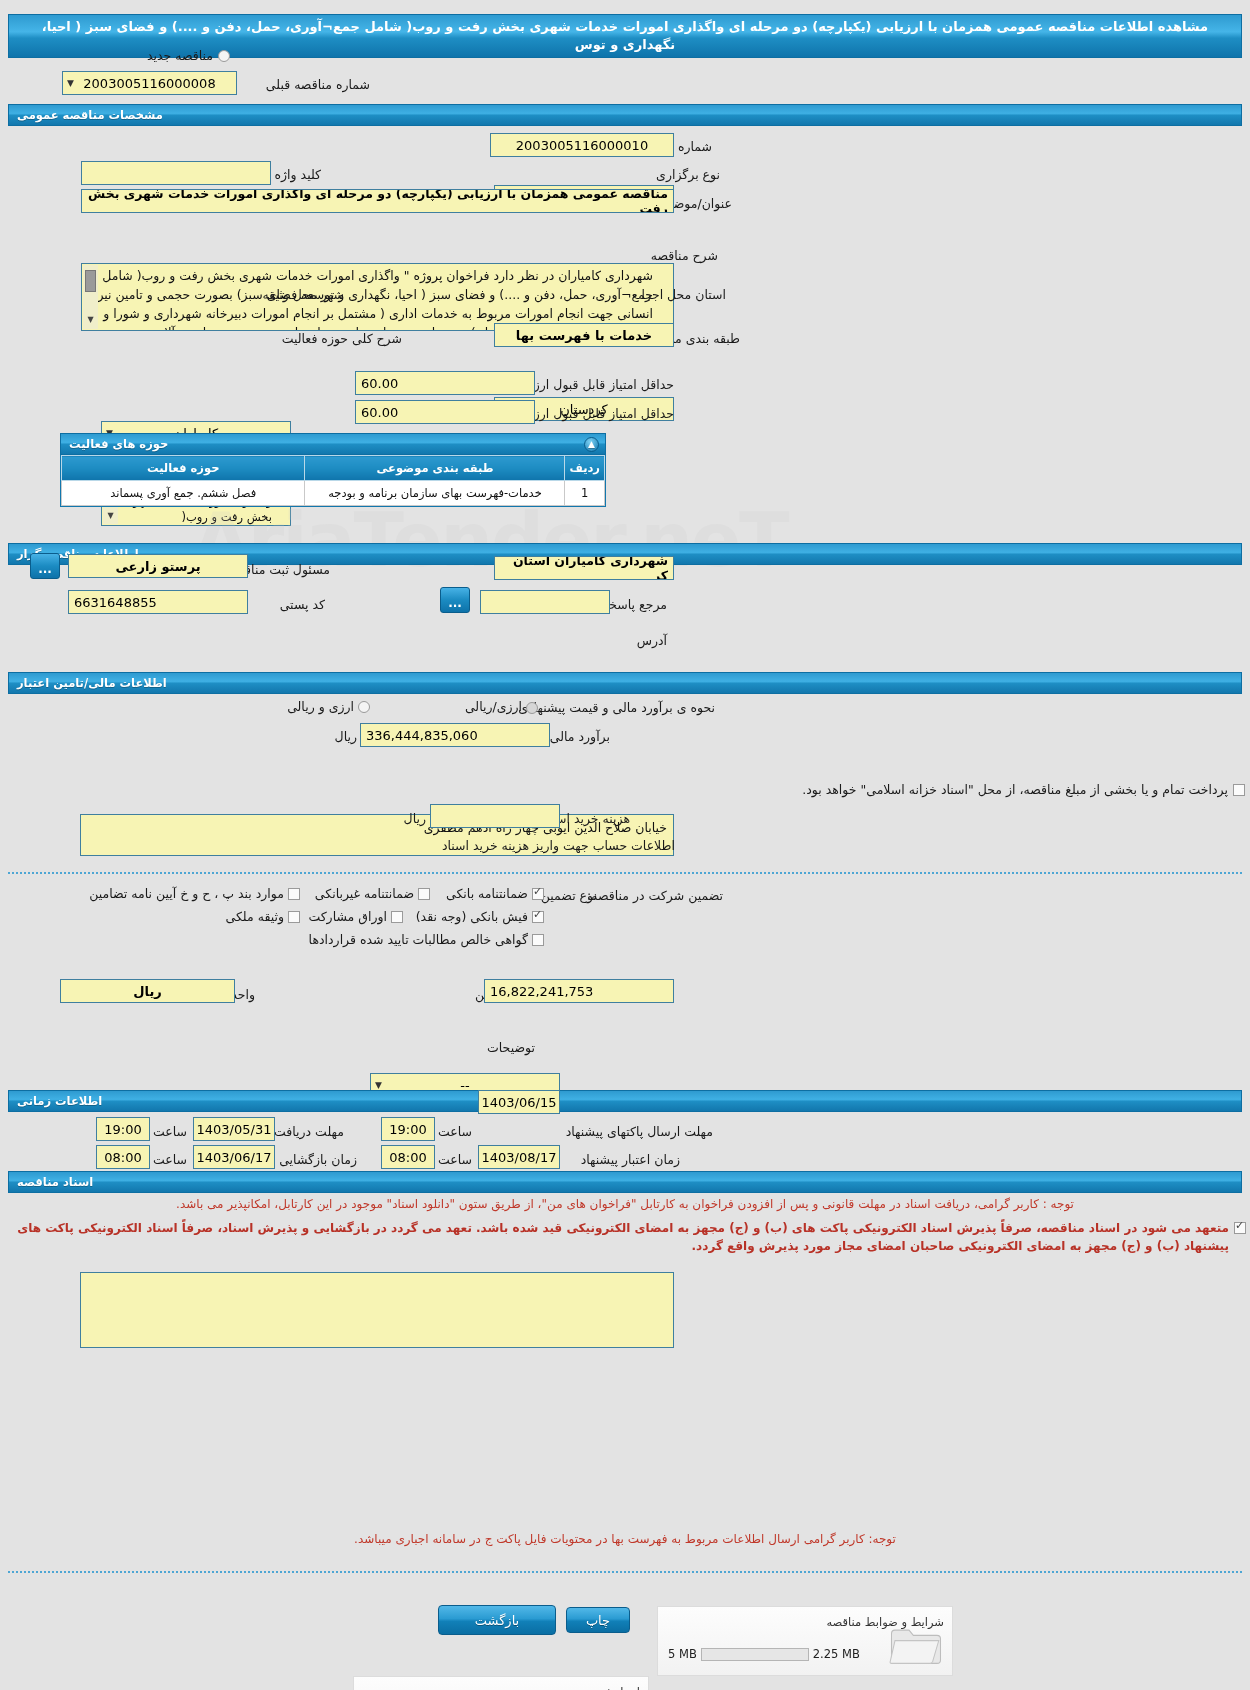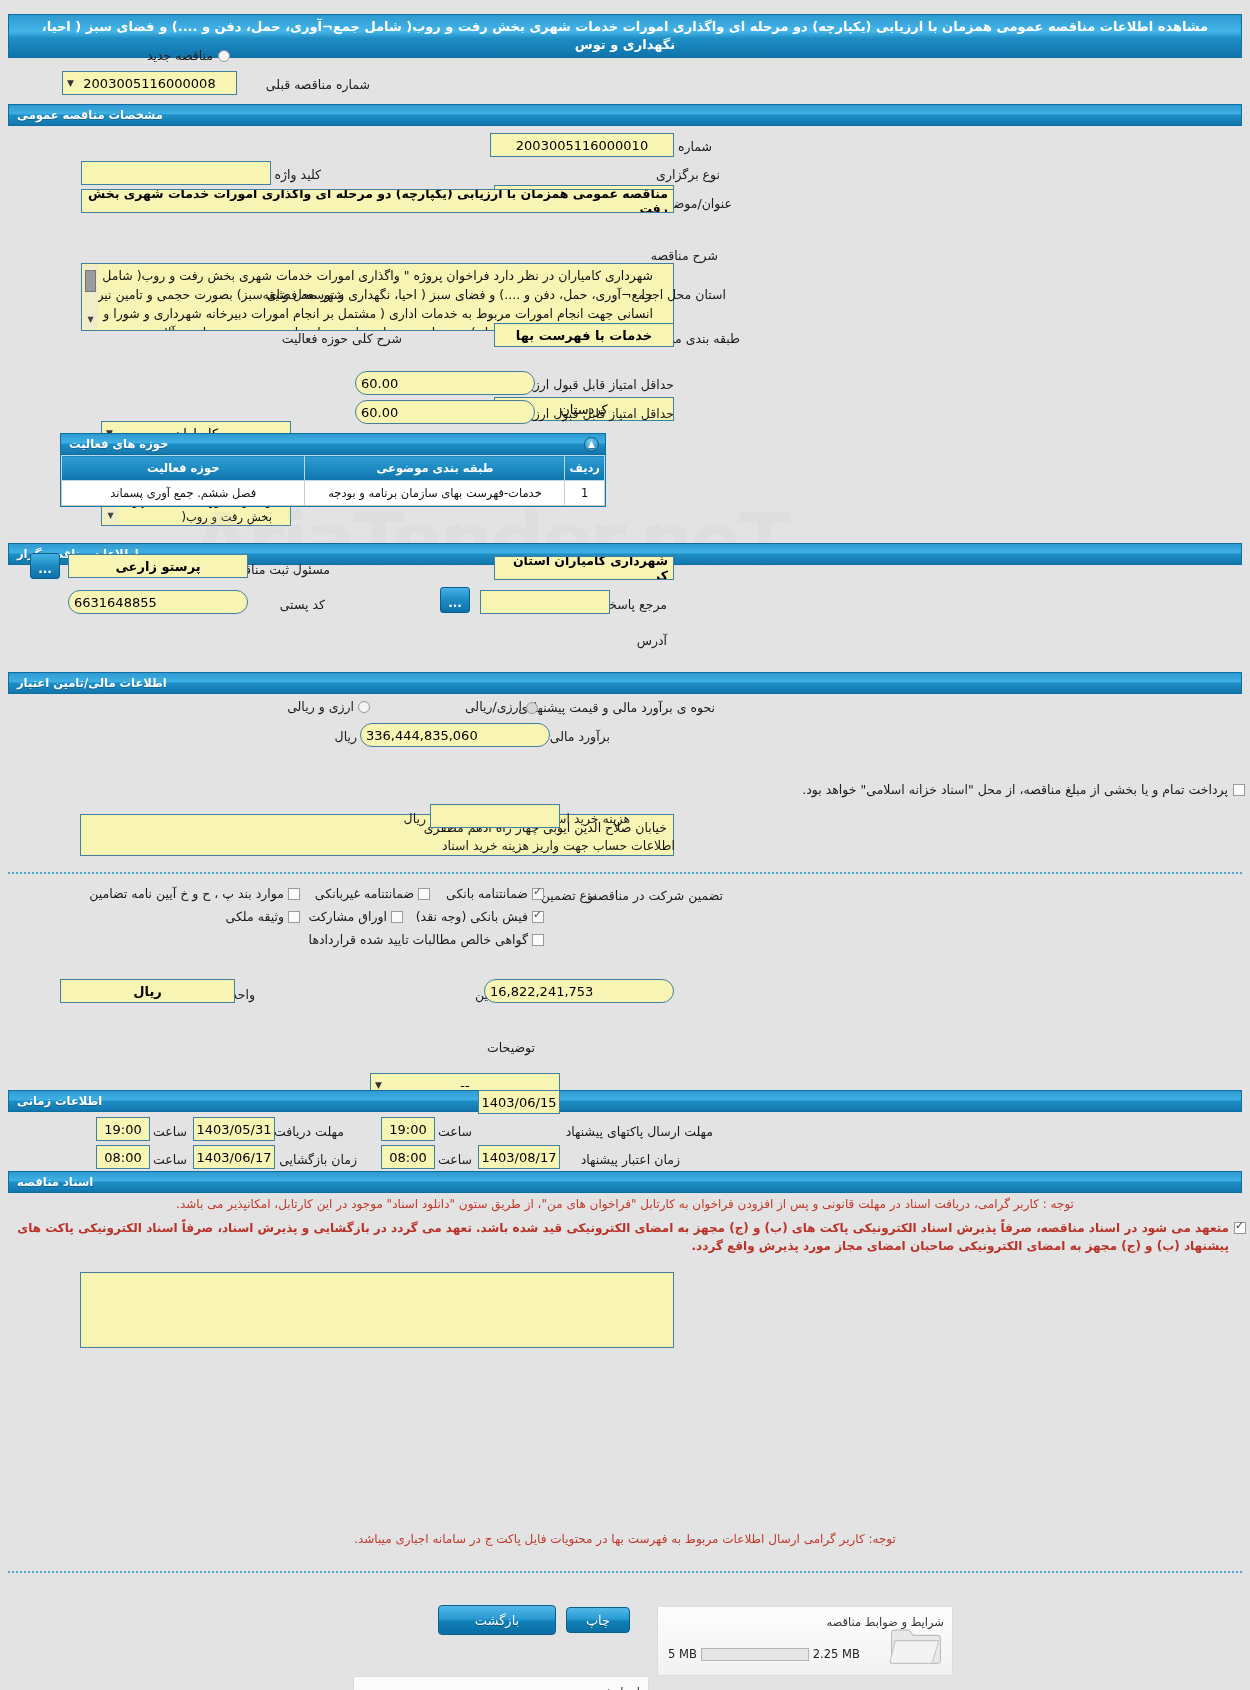--- a/index.html
+++ b/index.html
@@ -17,21 +17,21 @@
     background: #f7f4b4;
     border: 1px solid #3f7f9f;
     height: 24px;
     font-size: 13px;
     color: #000;
     display: flex; align-items: center;
     padding: 0 5px;
     overflow: hidden;
   }
   .fld.ctr  { justify-content: center; }
-  .fld.rgt  { justify-content: flex-end; border-radius: 12px; }
+  .fld.rgt  { justify-content: flex-end; }
   .fld.bold { font-weight: bold; }
   .sel { position: relative; }
   .sel .arw {
     position: absolute; left: 4px; top: 50%; transform: translateY(-50%);
     font-size: 9px; color: #333;
   }
 
   
   .bar {
     height: 22px;

